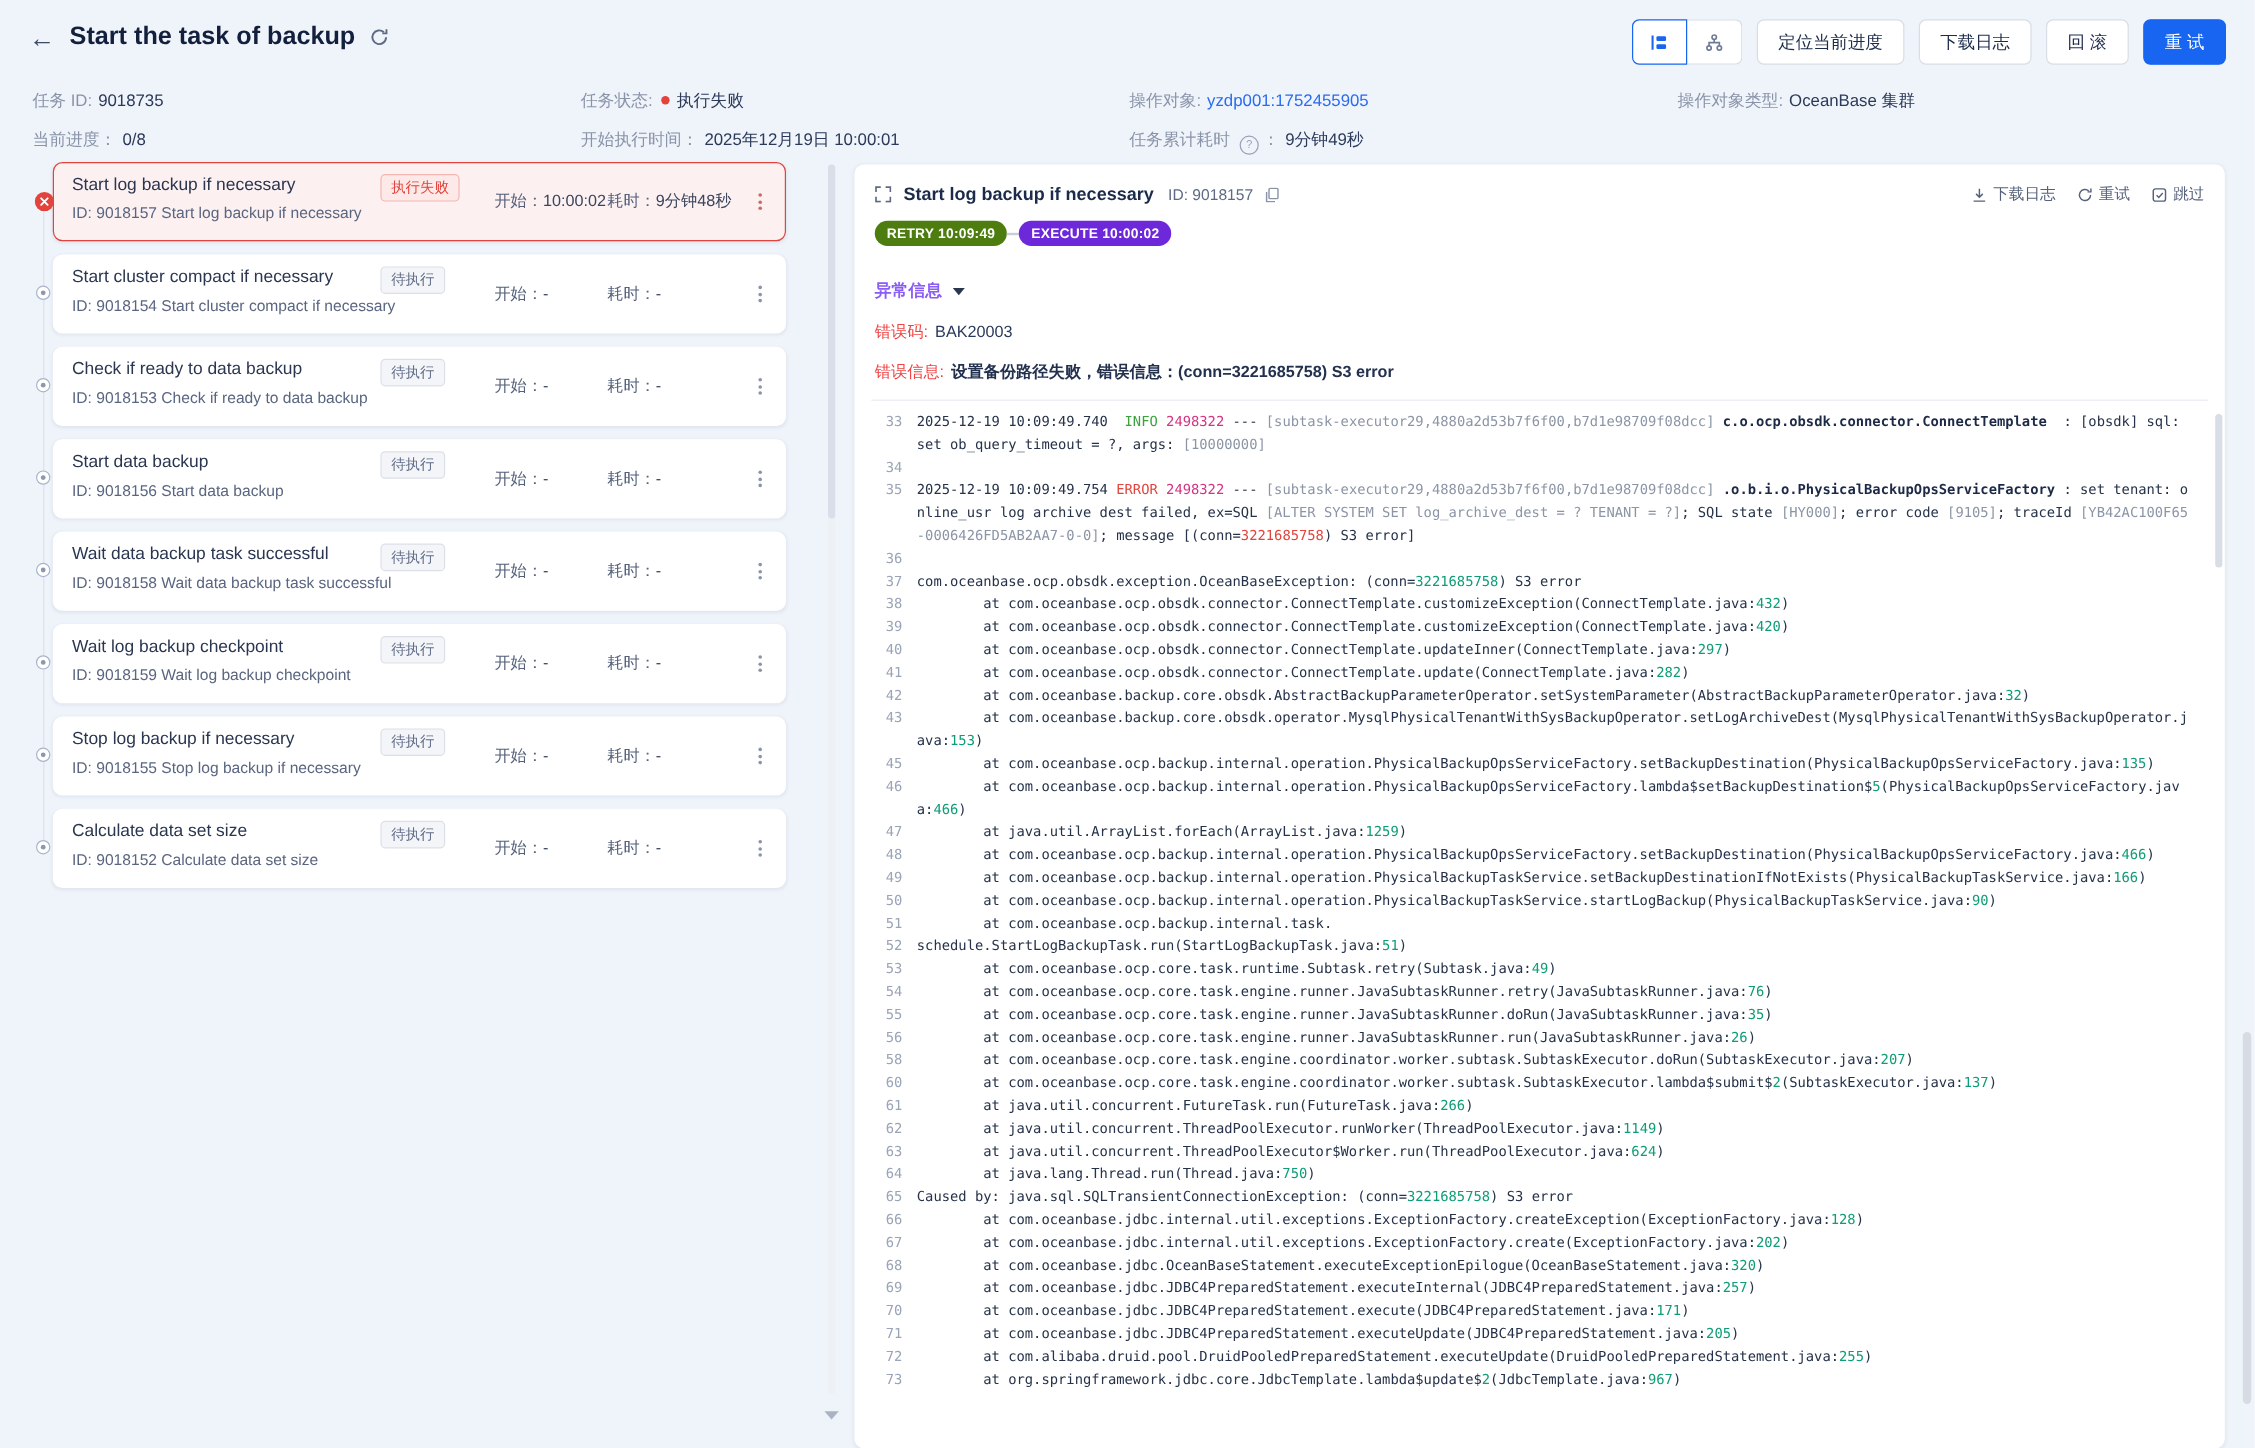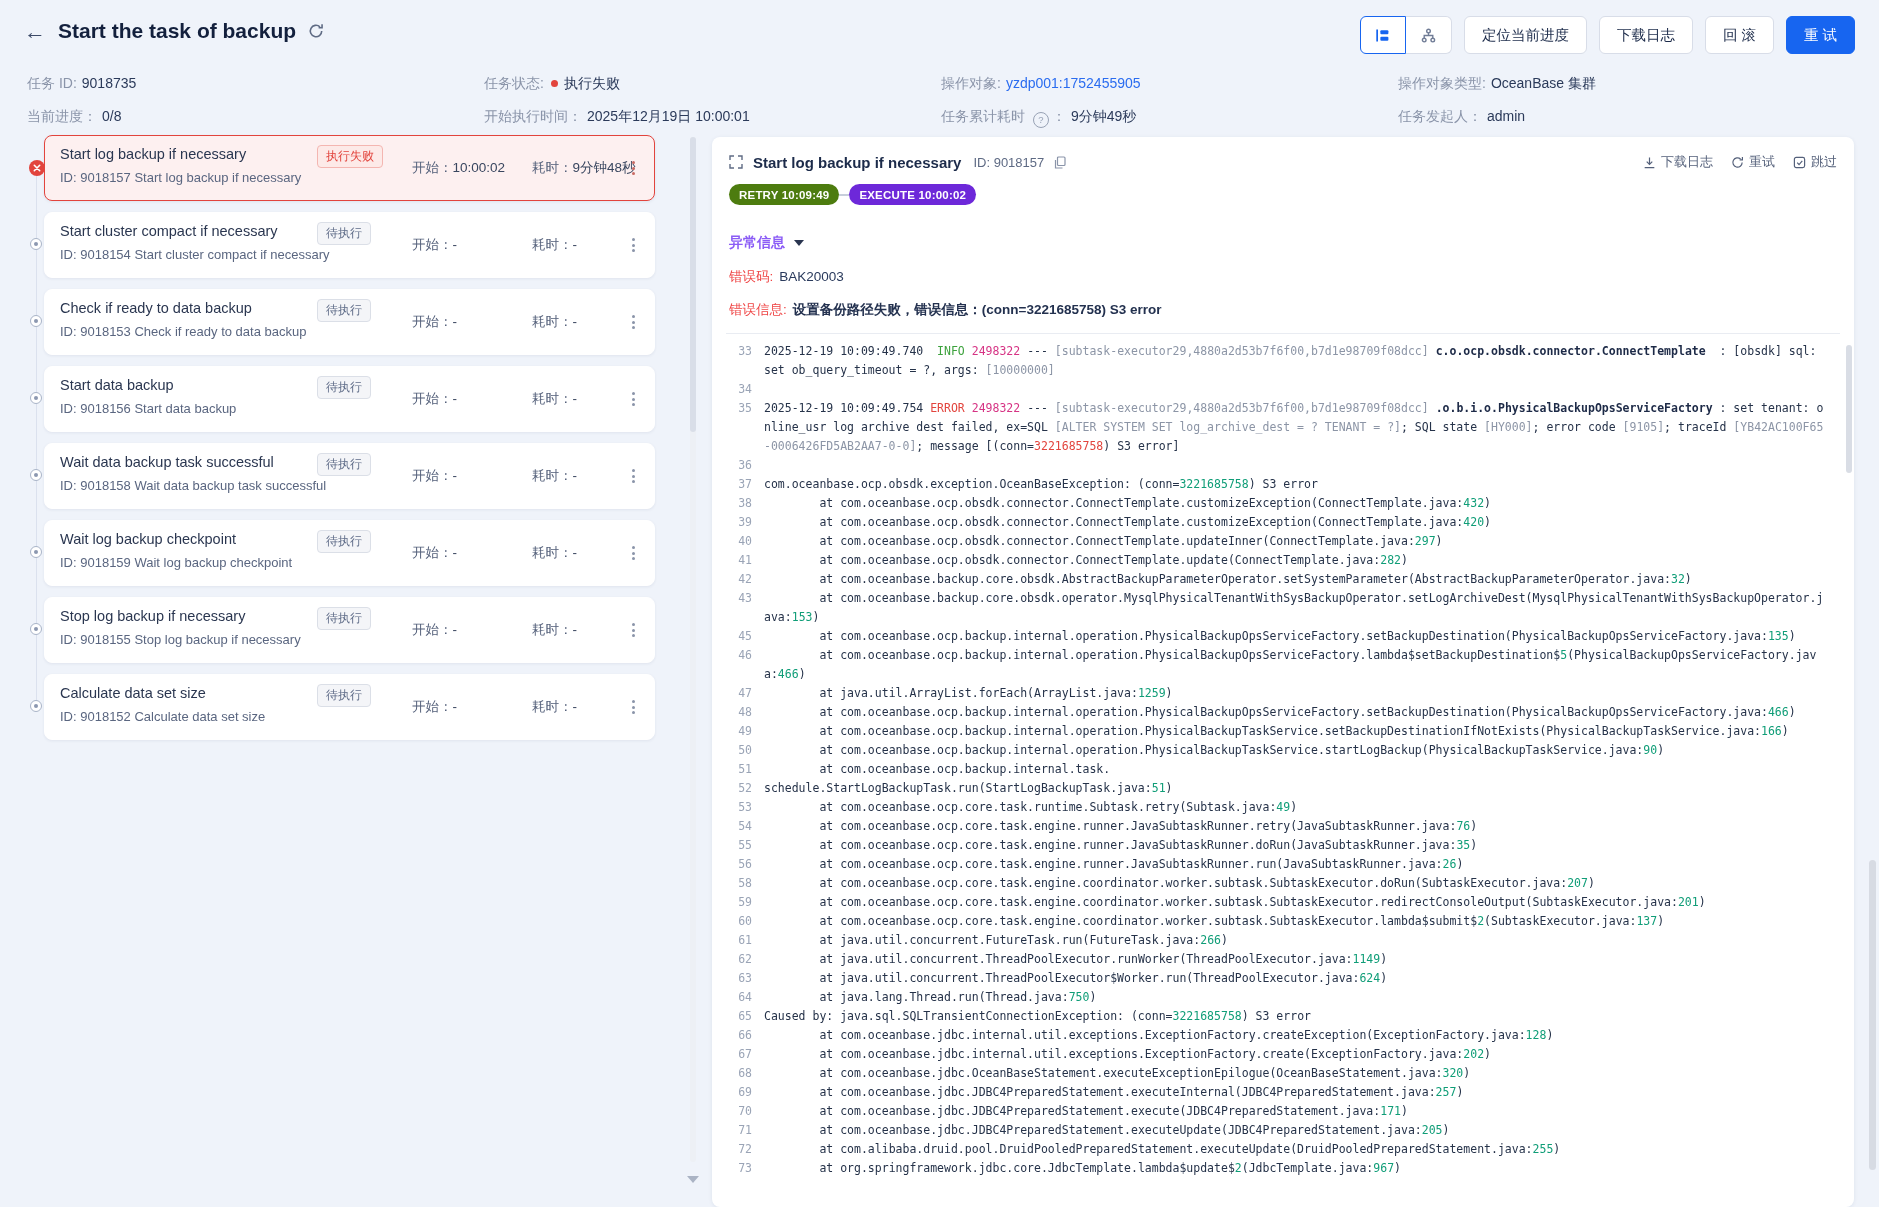--- a/index.html
+++ b/index.html
@@ -39,21 +39,21 @@
   .node .ring::after{content:"";position:absolute;left:3px;top:3px;width:4px;height:4px;border-radius:50%;background:#8c98b0;}
   .t-title{position:absolute;left:15px;top:10px;font-size:14.5px;color:#2a3650;font-weight:500;}
   .t-id{position:absolute;left:15px;top:34px;font-size:13px;color:#5b novel6b;} 
   .t-id{color:#5a6680;}
   .t-badge{position:absolute;left:272px;top:9px;font-size:12px;padding:2px 8px;border-radius:4px;white-space:nowrap;}
   .t-badge.failed{color:#e2443d;background:#fdeae8;border:1px solid #f4b6b1;}
   .t-badge.pending{color:#606d89;background:#f4f5f8;border:1px solid #dbdfe7;}
   .t-meta{position:absolute;top:50%;transform:translateY(-50%);font-size:13.5px;color:#39465f;white-space:nowrap;}
   .t-meta .ml{color:#55617b;}
   .t-start{left:367px;}
-  .t-dur{left:487px;}
+  .t-dur{left:461px;}
   .kebab{position:absolute;right:16px;top:50%;transform:translateY(-50%);display:flex;flex-direction:column;gap:2.5px;cursor:pointer;padding:3px;}
   .kebab i{width:3px;height:3px;border-radius:50%;background:#8a94a9;}
   .card.failed .kebab i{background:#c96a63;}
   
   .lsb{position:absolute;left:690px;top:137px;width:6px;height:1025px;background:#edf0f5;border-radius:3px;}
   .lsb .th{position:absolute;left:0;top:0;width:6px;height:295px;background:#d9dee8;border-radius:3px;}
   .lsb-arrow{position:absolute;left:687px;top:1176px;width:0;height:0;border-left:6px solid transparent;border-right:6px solid transparent;border-top:7px solid #aab3c4;}
   
   .panel{position:absolute;left:712px;top:137px;width:1142px;height:1070px;background:#fff;border-radius:8px;
          box-shadow:0 1px 4px rgba(25,45,90,.08);overflow:hidden;}
@@ -133,21 +133,20 @@
   </div>
 
   <div class="info">
     <div class="f"><span class="lb">任务 ID:</span><span class="vl">9018735</span></div>
     <div class="f"><span class="lb">任务状态:</span><span class="dot"></span><span class="vl">执行失败</span></div>
     <div class="f"><span class="lb">操作对象:</span><span class="vl link">yzdp001:1752455905</span></div>
     <div class="f"><span class="lb">操作对象类型:</span><span class="vl">OceanBase 集群</span></div>
     <div class="f"><span class="lb">当前进度：</span><span class="vl">0/8</span></div>
     <div class="f"><span class="lb">开始执行时间：</span><span class="vl">2025年12月19日 10:00:01</span></div>
     <div class="f"><span class="lb">任务累计耗时</span><span class="help">?</span><span class="lb">：</span><span class="vl">9分钟49秒</span></div>
-    <div class="f"><span class="lb">任务发起人：</span><span class="vl">admin</span></div>
   </div>
 
   <div class="list" id="task-list">
       <div class="card failed">
         <span class="node">
           <svg width="16" height="16" viewBox="0 0 16 16">
             <circle cx="8" cy="8" r="8" fill="#e2443d"></circle>
             <path d="M5.3 5.3l5.4 5.4M10.7 5.3l-5.4 5.4" stroke="#fff" stroke-width="1.6" stroke-linecap="round"></path>
           </svg>
         </span>
@@ -420,24 +419,20 @@
         </div>
         <div class="lline">
           <span class="ln">56</span>
           <span class="lc">        at com.oceanbase.ocp.core.task.engine.runner.JavaSubtaskRunner.run(JavaSubtaskRunner.java:<span class="s-num">26</span>)</span>
         </div>
         <div class="lline">
           <span class="ln">58</span>
           <span class="lc">        at com.oceanbase.ocp.core.task.engine.coordinator.worker.subtask.SubtaskExecutor.doRun(SubtaskExecutor.java:<span class="s-num">207</span>)</span>
         </div>
         <div class="lline">
-          <span class="ln">59</span>
-          <span class="lc">        at com.oceanbase.ocp.core.task.engine.coordinator.worker.subtask.SubtaskExecutor.redirectConsoleOutput(SubtaskExecutor.java:<span class="s-num">201</span>)</span>
-        </div>
-        <div class="lline">
           <span class="ln">60</span>
           <span class="lc">        at com.oceanbase.ocp.core.task.engine.coordinator.worker.subtask.SubtaskExecutor.lambda$submit$<span class="s-num">2</span>(SubtaskExecutor.java:<span class="s-num">137</span>)</span>
         </div>
         <div class="lline">
           <span class="ln">61</span>
           <span class="lc">        at java.util.concurrent.FutureTask.run(FutureTask.java:<span class="s-num">266</span>)</span>
         </div>
         <div class="lline">
           <span class="ln">62</span>
           <span class="lc">        at java.util.concurrent.ThreadPoolExecutor.runWorker(ThreadPoolExecutor.java:<span class="s-num">1149</span>)</span>

